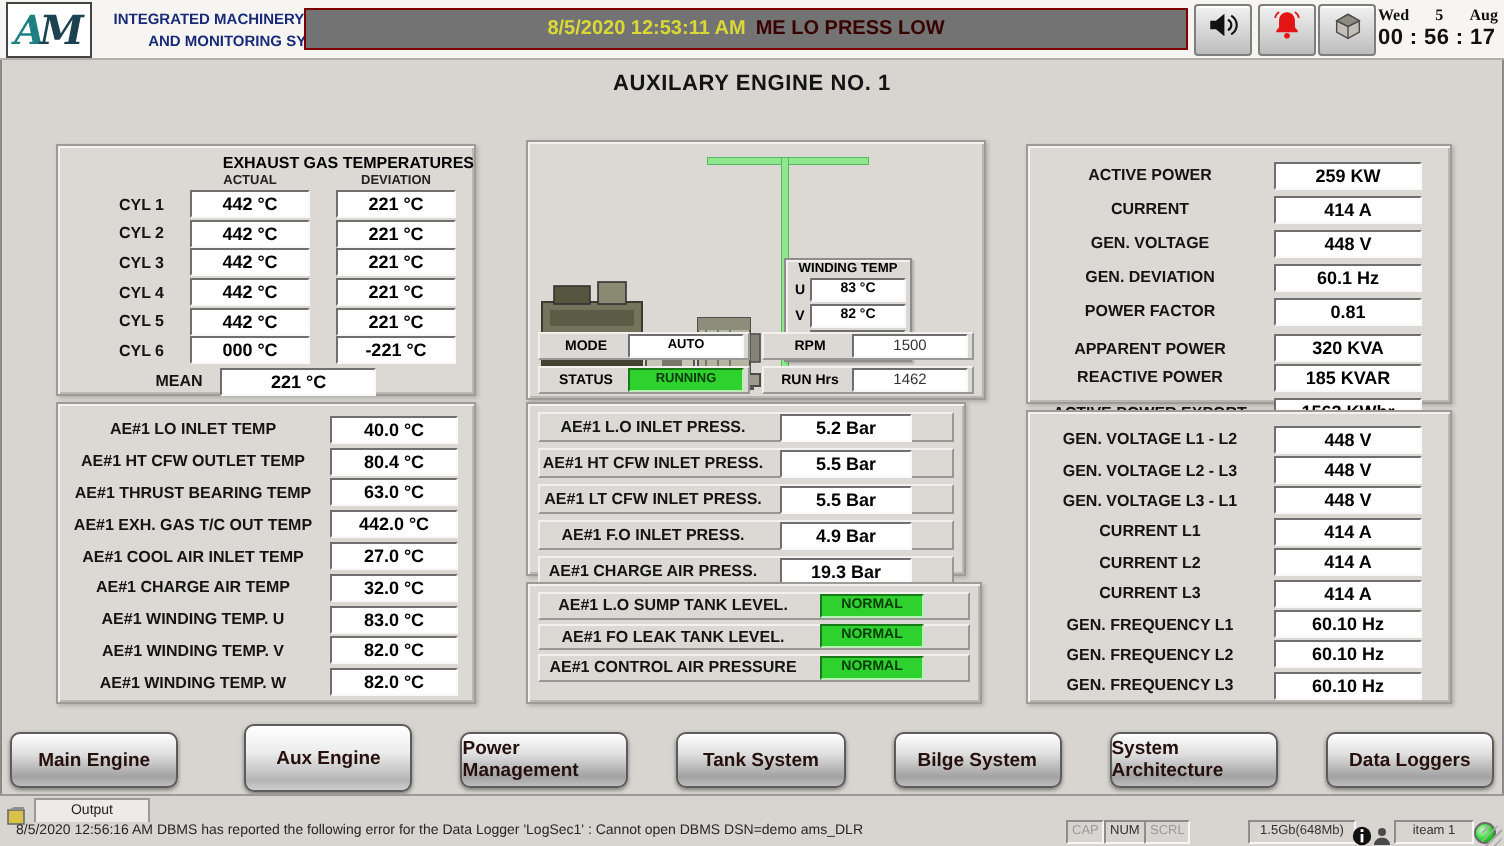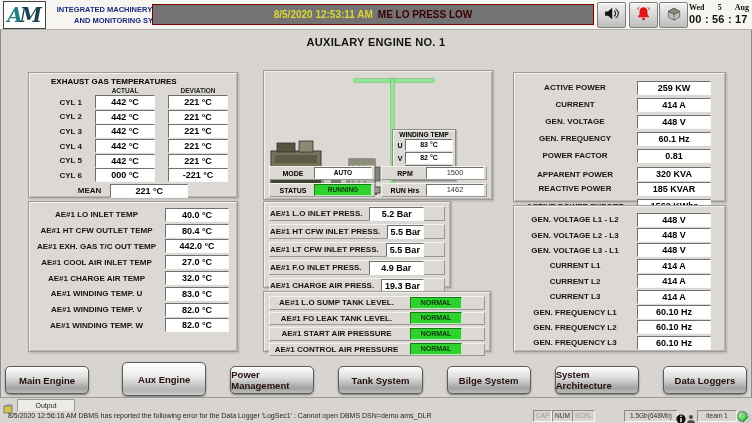--- a/index.html
+++ b/index.html
@@ -38,39 +38,39 @@
   .lbl{font-size:8px;font-weight:bold;color:#141414;white-space:nowrap;}
   .vbox{background:#fff;border:1px solid;border-color:#6f6f6f #f9f9f9 #f9f9f9 #6f6f6f;
         text-align:center;font-weight:bold;font-size:9px;color:#000;height:12px;line-height:12px;}
   .gbox{background:#2ed12e;border:1px solid;border-color:#177a17 #b8f0b8 #b8f0b8 #177a17;
         text-align:center;font-weight:bold;font-size:7px;color:#0b3a0b;height:10px;line-height:10px;}
   .strip{background:#dcd9d4;border:1px solid;border-color:#f2f1ee #979797 #979797 #f2f1ee;
          display:flex;align-items:center;}
 
   
   #panel-exhaust{left:28px;top:72px;width:210px;height:126px;padding-top:3px;box-sizing:border-box;}
-  .pe-title{text-align:left;font-size:8px;font-weight:bold;margin:1px 0 0 22px;}
+  .pe-title{text-align:right;font-size:8px;font-weight:bold;margin:1px 0 0 22px;}
   .pe-head{display:grid;grid-template-columns:44px 60px 60px;column-gap:13px;justify-content:center;
            font-size:6.5px;font-weight:bold;color:#222;margin:1px 0;}
   .pe-head span{text-align:center;}
   .pe-row{display:grid;grid-template-columns:44px 60px 60px;column-gap:13px;justify-content:center;
           align-items:center;height:14.6px;}
   .pe-row .lbl{justify-self:end;}
   .pe-mean{display:flex;justify-content:center;align-items:center;gap:9px;margin-top:1px;}
   .pe-mean .vbox{width:76px;}
 
   
   .lv-row{display:flex;align-items:center;}
   .lv-row .lbl{flex:1;text-align:center;margin-right:7px;}
 
   #panel-temps{left:28px;top:201px;width:210px;height:151px;padding:5px 8px 0 6px;box-sizing:border-box;}
   #panel-temps .lv-row{height:15.8px;}
   #panel-temps .vbox{width:62px;}
 
-  #panel-press{left:263px;top:201px;width:188px;height:87px;padding:4px 5px 0 5px;box-sizing:border-box;}
+  #panel-press{left:263px;top:201px;width:220px;height:87px;padding:4px 5px 0 5px;box-sizing:border-box;}
   #panel-press .strip{height:13px;margin-bottom:3px;padding-right:20px;}
   #panel-press .vbox{width:64px;}
 
   #panel-tanks{left:263px;top:291px;width:228px;height:61px;padding:4px 5px 0 5px;box-sizing:border-box;}
   #panel-tanks .strip{height:11.5px;margin-bottom:2px;padding-right:22px;}
   #panel-tanks .gbox{width:50px;}
 
   #panel-power{left:513px;top:72px;width:213px;height:130px;padding:6px 14px 0 6px;box-sizing:border-box;}
   #panel-power .lv-row{height:17px;}
   #panel-power .lv-row.tight{height:14.5px;}
@@ -235,20 +235,24 @@
 </div>
 
 <div class="panel" id="panel-temps">
   <div class="lv-row">
       <span class="lbl">AE#1 LO INLET TEMP</span>
       <div class="vbox">40.0 °C</div>
     </div>
   <div class="lv-row">
       <span class="lbl">AE#1 HT CFW OUTLET TEMP</span>
       <div class="vbox">80.4 °C</div>
+    </div>
+  <div class="lv-row">
+      <span class="lbl">AE#1 THRUST BEARING TEMP</span>
+      <div class="vbox">63.0 °C</div>
     </div>
   <div class="lv-row">
       <span class="lbl">AE#1 EXH. GAS T/C OUT TEMP</span>
       <div class="vbox">442.0 °C</div>
     </div>
   <div class="lv-row">
       <span class="lbl">AE#1 COOL AIR INLET TEMP</span>
       <div class="vbox">27.0 °C</div>
     </div>
   <div class="lv-row">
@@ -354,44 +358,40 @@
 <div class="panel" id="panel-tanks">
   <div class="strip lv-row">
       <span class="lbl">AE#1 L.O SUMP TANK LEVEL.</span>
       <div class="gbox">NORMAL</div>
     </div>
   <div class="strip lv-row">
       <span class="lbl">AE#1 FO LEAK TANK LEVEL.</span>
       <div class="gbox">NORMAL</div>
     </div>
   <div class="strip lv-row">
-      <span class="lbl">AE#1 START AIR PRESSURE</span>
-      <div class="gbox">NORMAL</div>
-    </div>
-  <div class="strip lv-row">
       <span class="lbl">AE#1 CONTROL AIR PRESSURE</span>
       <div class="gbox">NORMAL</div>
     </div>
 </div>
 
 <div class="panel" id="panel-power">
   <div class="lv-row">
       <span class="lbl">ACTIVE POWER</span>
       <div class="vbox">259 KW</div>
     </div>
   <div class="lv-row">
       <span class="lbl">CURRENT</span>
       <div class="vbox">414 A</div>
     </div>
   <div class="lv-row">
       <span class="lbl">GEN. VOLTAGE</span>
       <div class="vbox">448 V</div>
     </div>
   <div class="lv-row">
-      <span class="lbl">GEN. FREQUENCY</span>
+      <span class="lbl">GEN. DEVIATION</span>
       <div class="vbox">60.1 Hz</div>
     </div>
   <div class="lv-row">
       <span class="lbl">POWER FACTOR</span>
       <div class="vbox">0.81</div>
     </div>
   <div class="lv-row tight gap">
       <span class="lbl">APPARENT POWER</span>
       <div class="vbox">320 KVA</div>
     </div>

